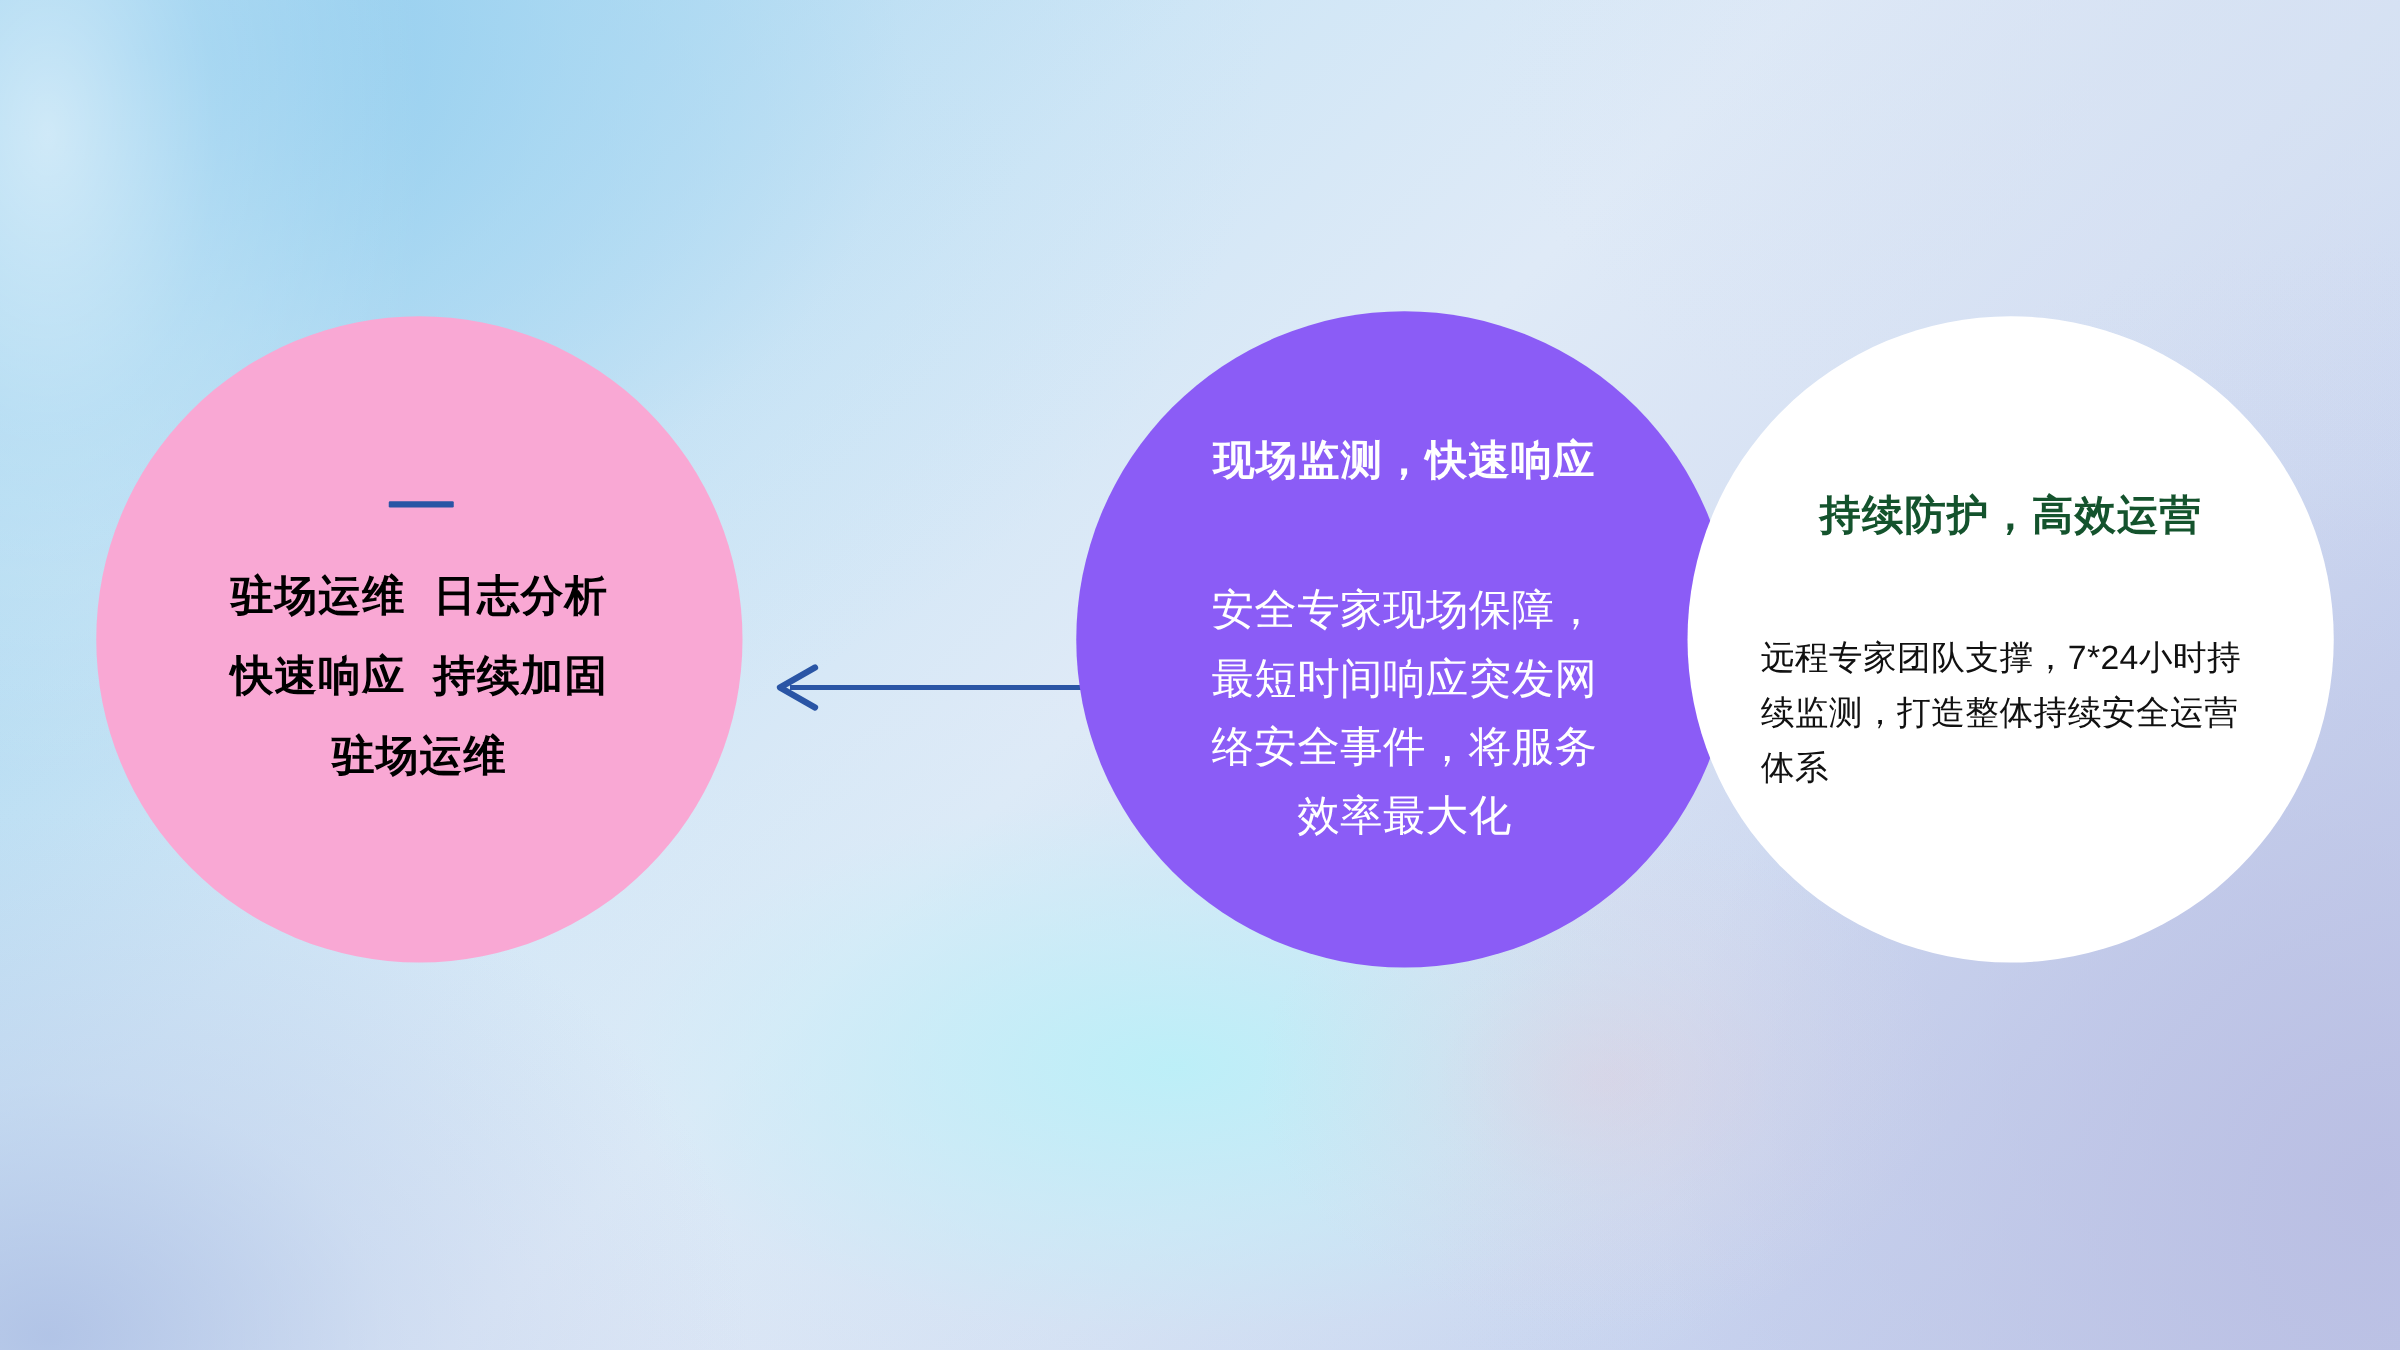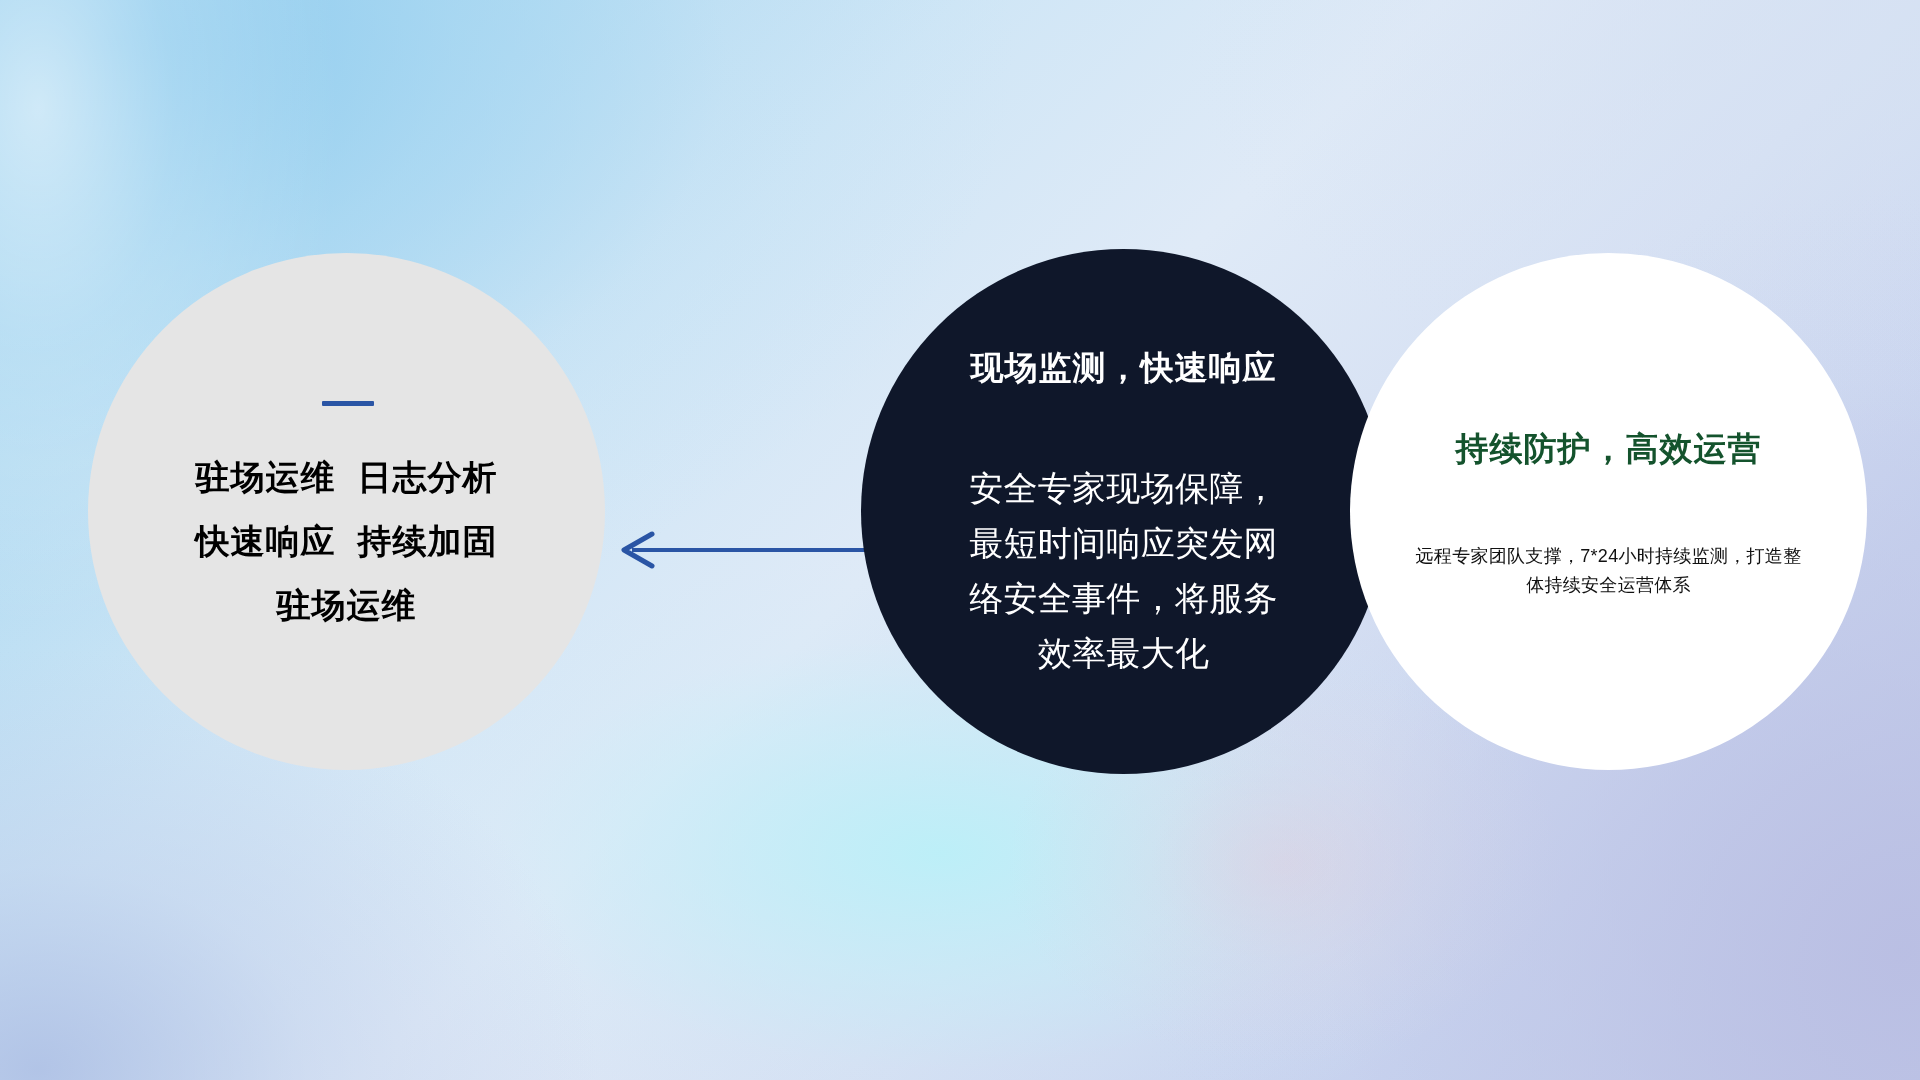--- a/index.html
+++ b/index.html
@@ -84,34 +84,34 @@
   }
 
   
   .circle {
     position: absolute;
     border-radius: 50%;
     box-sizing: border-box;
   }
 
   #circle-left {
-    left: 88px;
+    left: 77px;
     top: 253px;
     width: 517px;
     height: 517px;
-    background: #e5e5e5;
+    background: #f9a8d4;
     z-index: 4;
   }
 
   #circle-middle {
     left: 861px;
     top: 249px;
     width: 525px;
     height: 525px;
-    background: #0f172a;
+    background: #8b5cf6;
     z-index: 5;
   }
 
   #circle-right {
     left: 1350px;
     top: 253px;
     width: 517px;
     height: 517px;
     background: #ffffff;
     z-index: 6;
@@ -202,23 +202,23 @@
     font-weight: 700;
     font-size: 33px;
     letter-spacing: 1px;
     white-space: nowrap;
     text-align: center;
     margin-bottom: 70px;
   }
   #right-body {
     color: #111111;
     font-weight: 400;
-    font-size: 18px;
+    font-size: 27px;
     line-height: 1.62;
-    text-align: center;
+    text-align: left;
     width: 400px;
     letter-spacing: 0.3px;
   }
 
   
   #connector-arrow {
     position: absolute;
     left: 600px;
     top: 520px;
     width: 300px;

